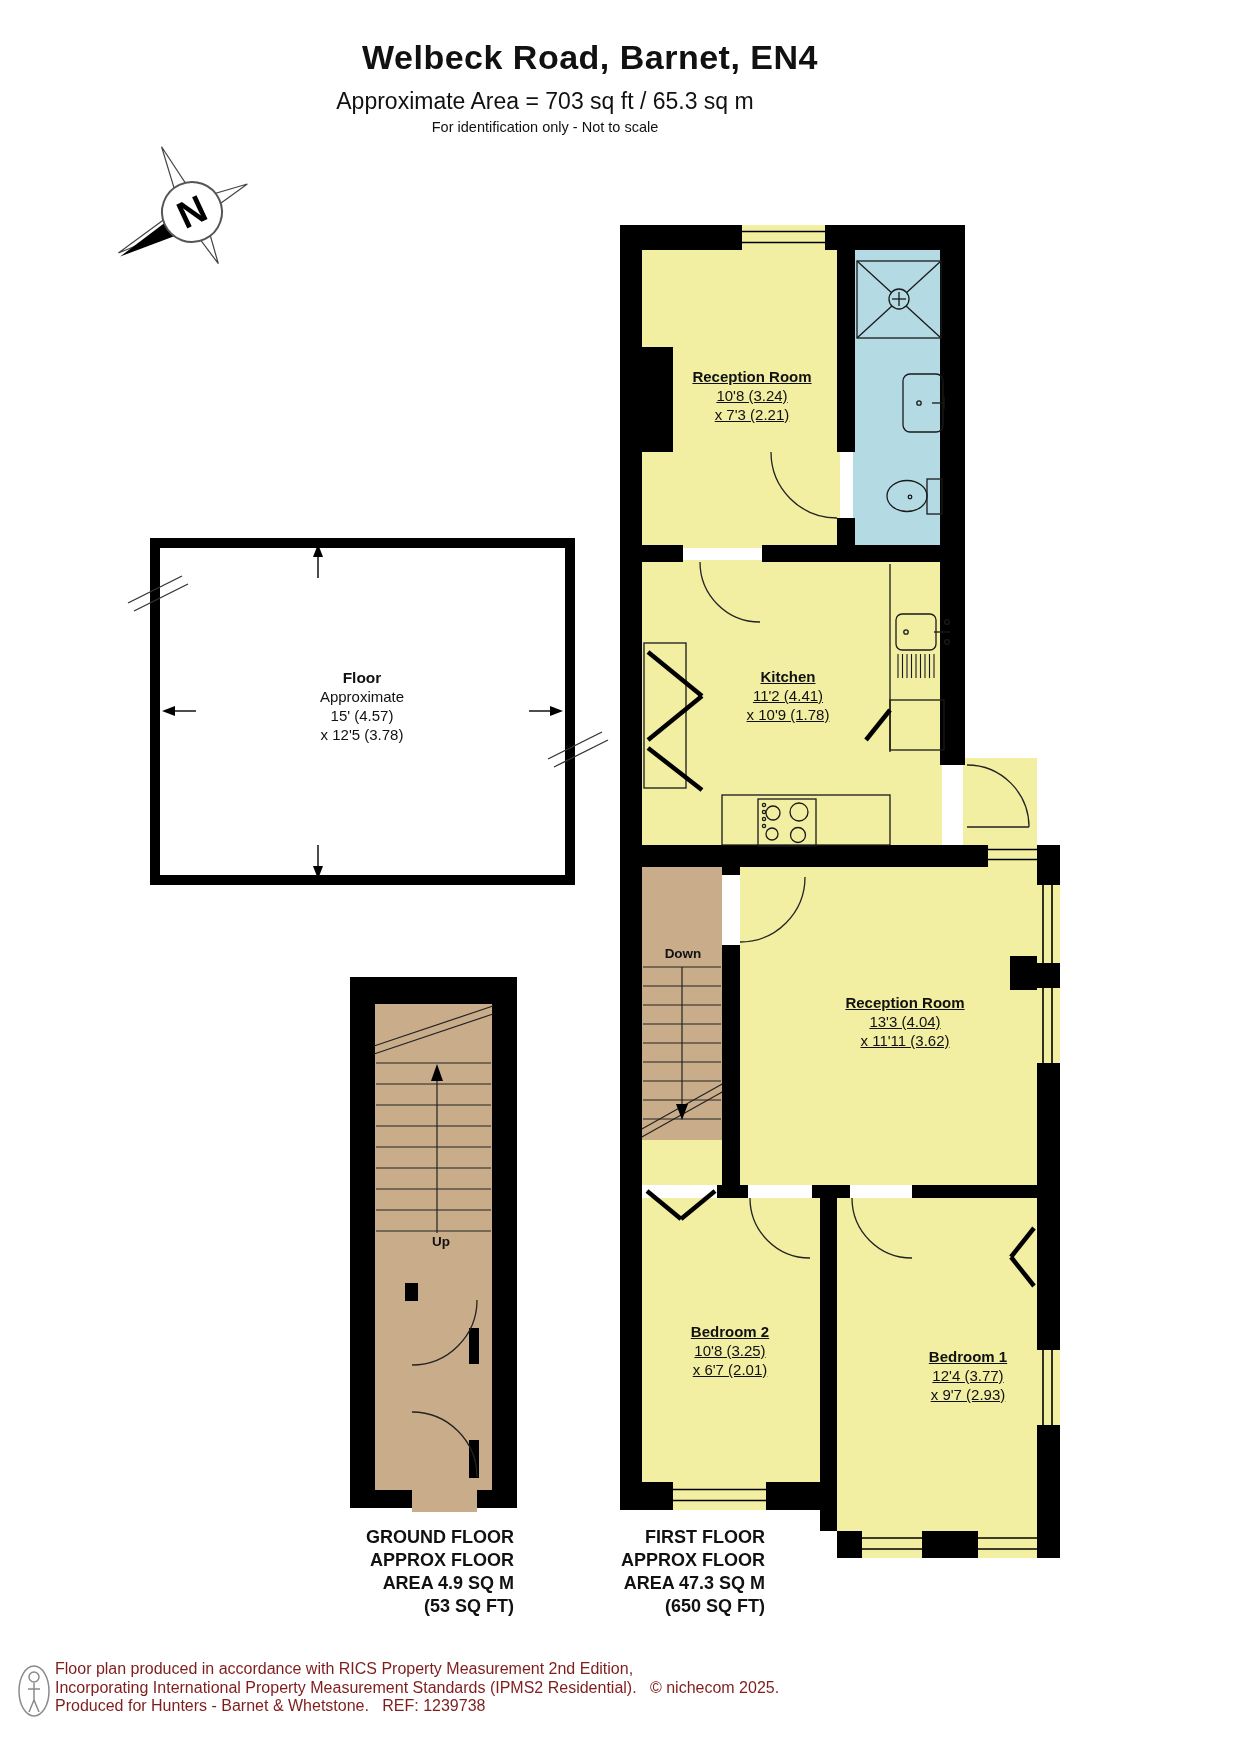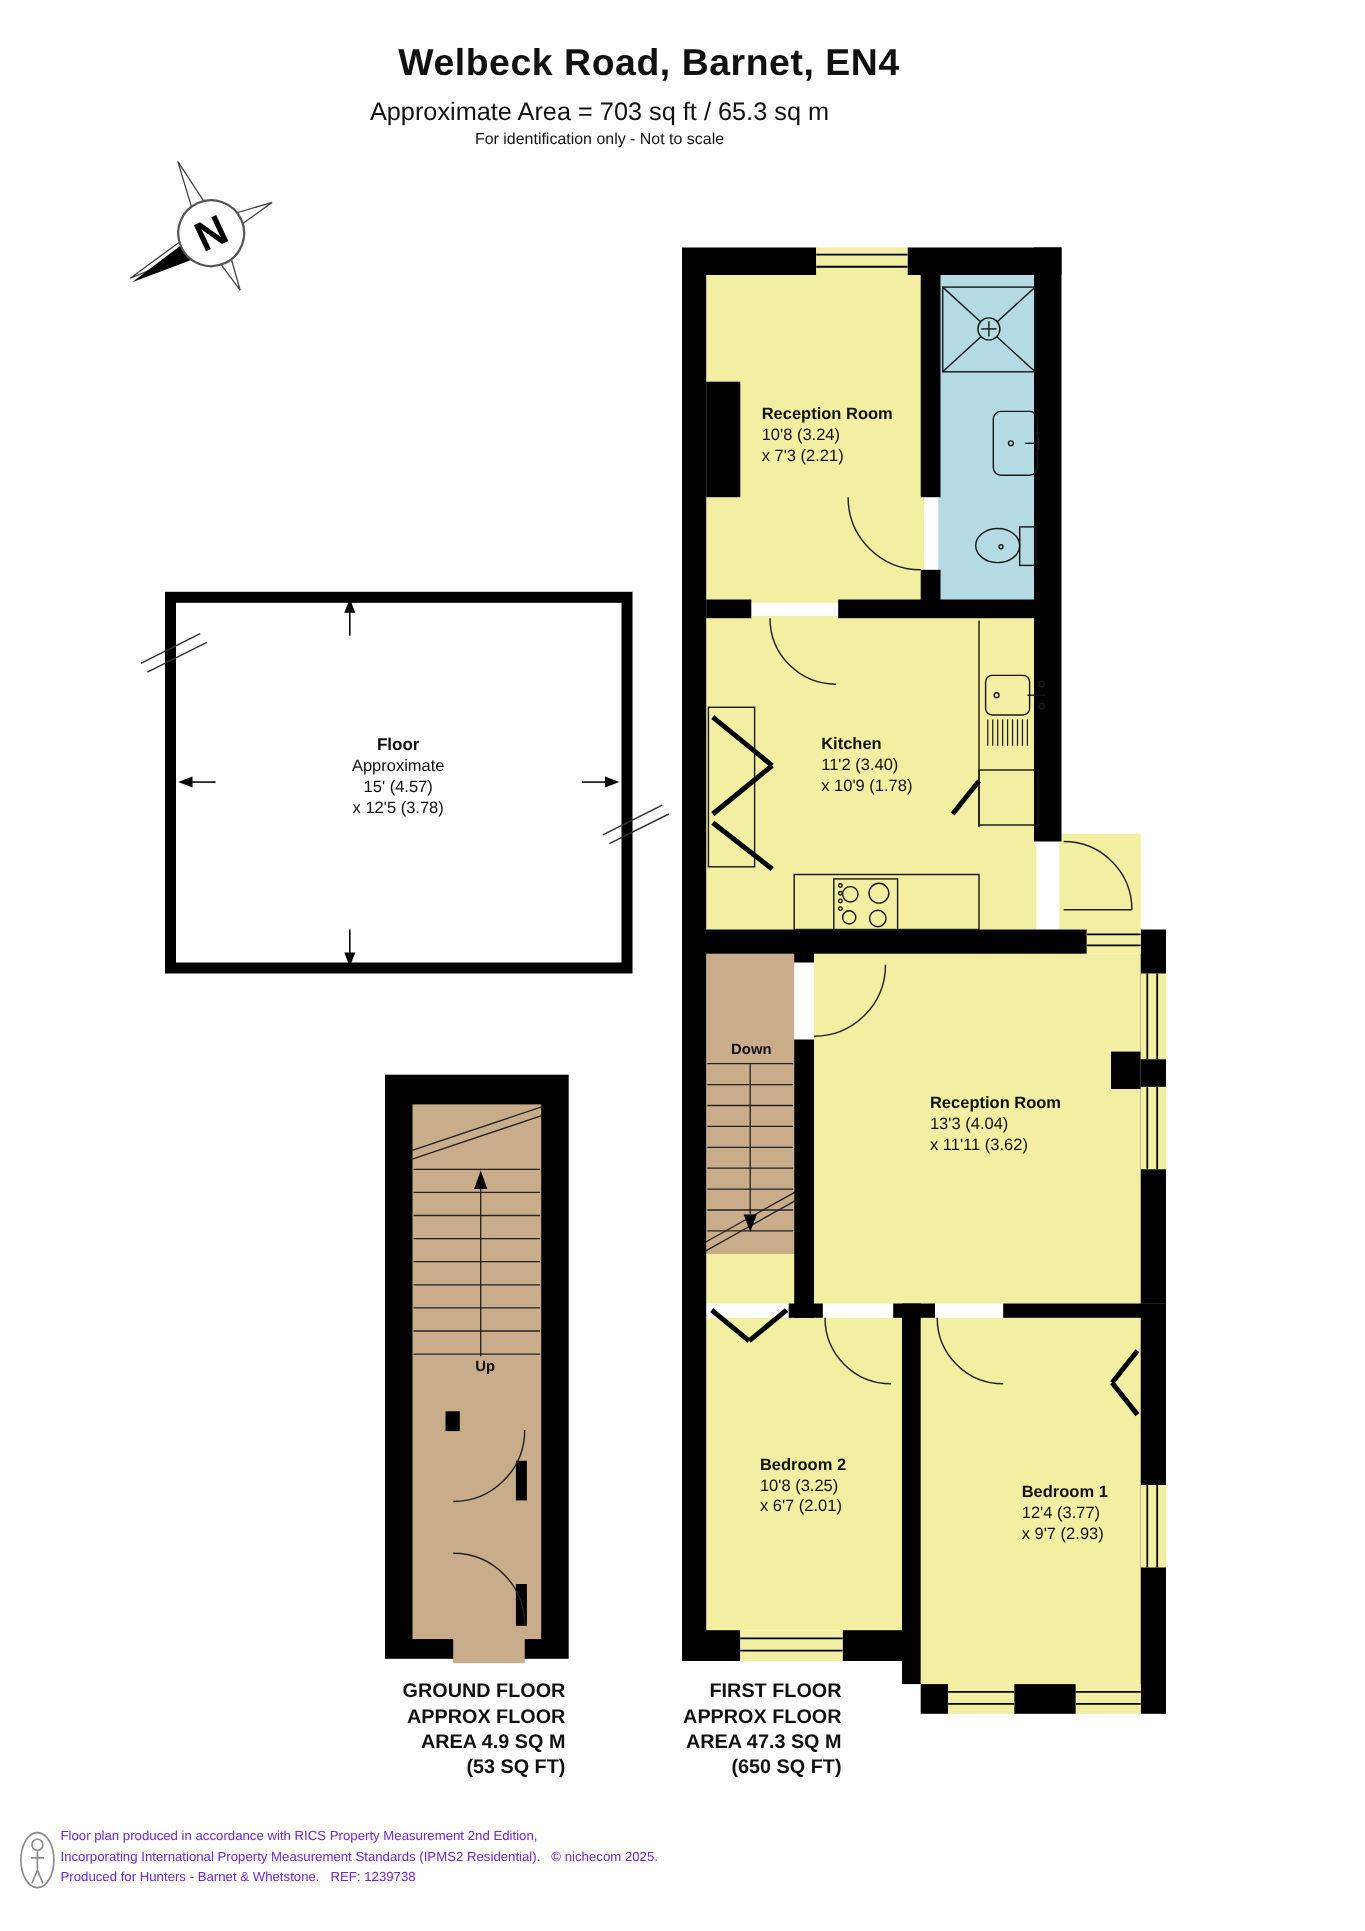--- a/index.html
+++ b/index.html
@@ -3,31 +3,31 @@
 <meta charset="utf-8">
 <style>
   html,body{margin:0;padding:0;background:#fff;}
   .page{position:relative;width:1241px;height:1755px;background:#fff;
         font-family:"Liberation Sans",sans-serif;color:#111;overflow:hidden;}
   .plan-svg{position:absolute;left:0;top:0;}
   .hdr{position:absolute;left:0;width:1090px;text-align:center;}
   .title{top:38px;font-size:34px;font-weight:bold;letter-spacing:.5px;margin-left:45px;}
   .subtitle{top:88px;font-size:23px;}
   .disclaimer{top:119px;font-size:14.5px;}
-  .room-label{position:absolute;transform:translateX(-50%);
-              font-size:15px;line-height:19px;white-space:nowrap;}
+  .room-label{position:absolute;transform:translateX(-50%);text-align:center;
+              font-size:15px;line-height:19px;white-space:nowrap;text-decoration:underline;}
   .room-label .rn{font-weight:bold;}
   .stair-label{position:absolute;transform:translateX(-50%);font-size:13.5px;font-weight:bold;}
   .garden-label{position:absolute;transform:translateX(-50%);text-align:center;
                 font-size:15px;line-height:19px;white-space:nowrap;}
   .garden-label .rn{font-weight:bold;font-size:15.5px;}
   .floor-label{position:absolute;transform:translateX(-50%);text-align:right;
                font-size:18px;font-weight:bold;line-height:23px;white-space:nowrap;}
-  .footer{position:absolute;left:55px;top:1660px;font-size:12px;line-height:18.5px;
-          color:#6d28d9;white-space:nowrap;}
+  .footer{position:absolute;left:55px;top:1660px;font-size:16px;line-height:18.5px;
+          color:#7f1d1d;white-space:nowrap;}
   
   .w{fill:#000;}
   .yf{fill:#F2EEA2;}
   .bf{fill:#B4DAE4;}
   .tf{fill:#C9AD8B;}
   .fx{stroke:#1a1a1a;stroke-width:1.3;fill:none;}
   .arc{stroke:#222;stroke-width:1.3;fill:none;}
   .winln{stroke:#000;stroke-width:1.6;}
   .tread{stroke:#222;stroke-width:1.2;}
   .leaf{stroke:#000;stroke-width:4.5;}
@@ -280,21 +280,21 @@
   </div>
 
   <div class="room-label" style="left:752px;top:367px">
     <div class="rn">Reception Room</div>
     <div>10'8 (3.24)</div>
     <div>x 7'3 (2.21)</div>
   </div>
 
   <div class="room-label" style="left:788px;top:667px">
     <div class="rn">Kitchen</div>
-    <div>11'2 (3.40)</div>
+    <div>11'2 (4.41)</div>
     <div>x 10'9 (1.78)</div>
   </div>
 
   <div class="room-label" style="left:905px;top:993px">
     <div class="rn">Reception Room</div>
     <div>13'3 (4.04)</div>
     <div>x 11'11 (3.62)</div>
   </div>
 
   <div class="room-label" style="left:730px;top:1322px">

